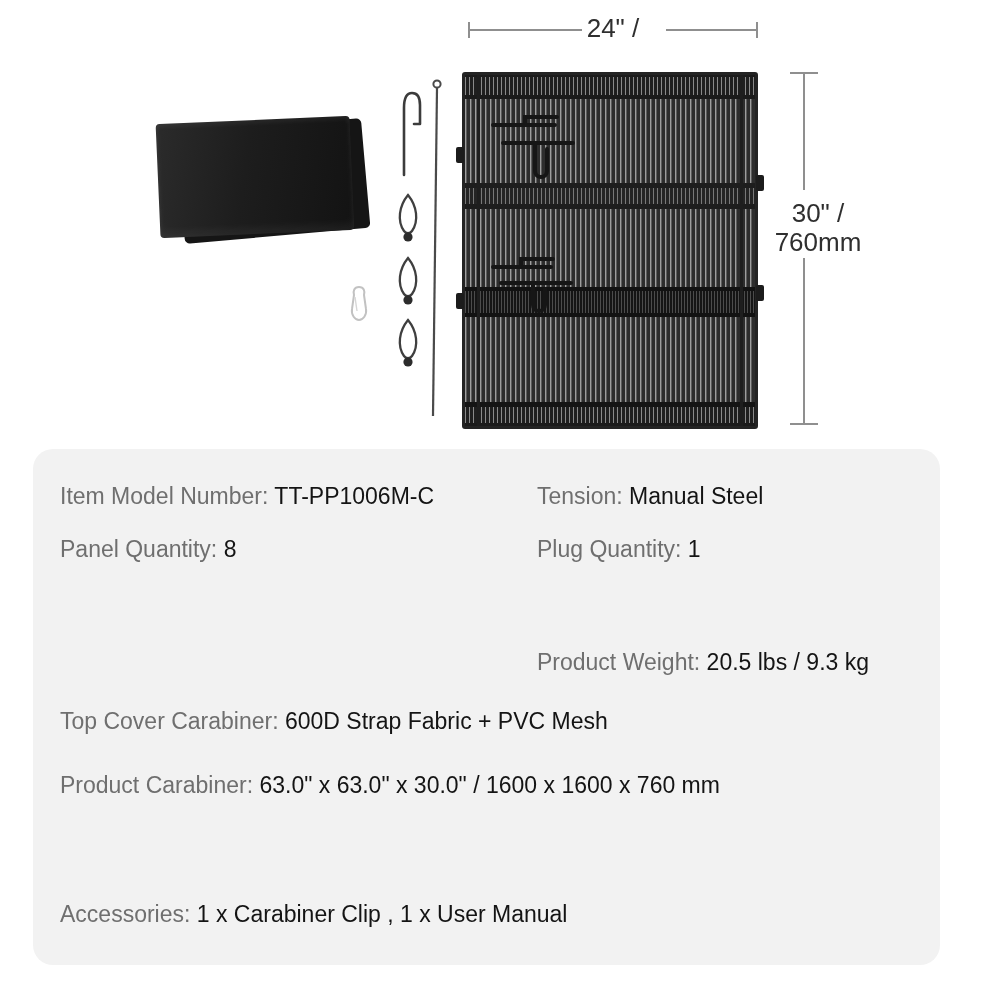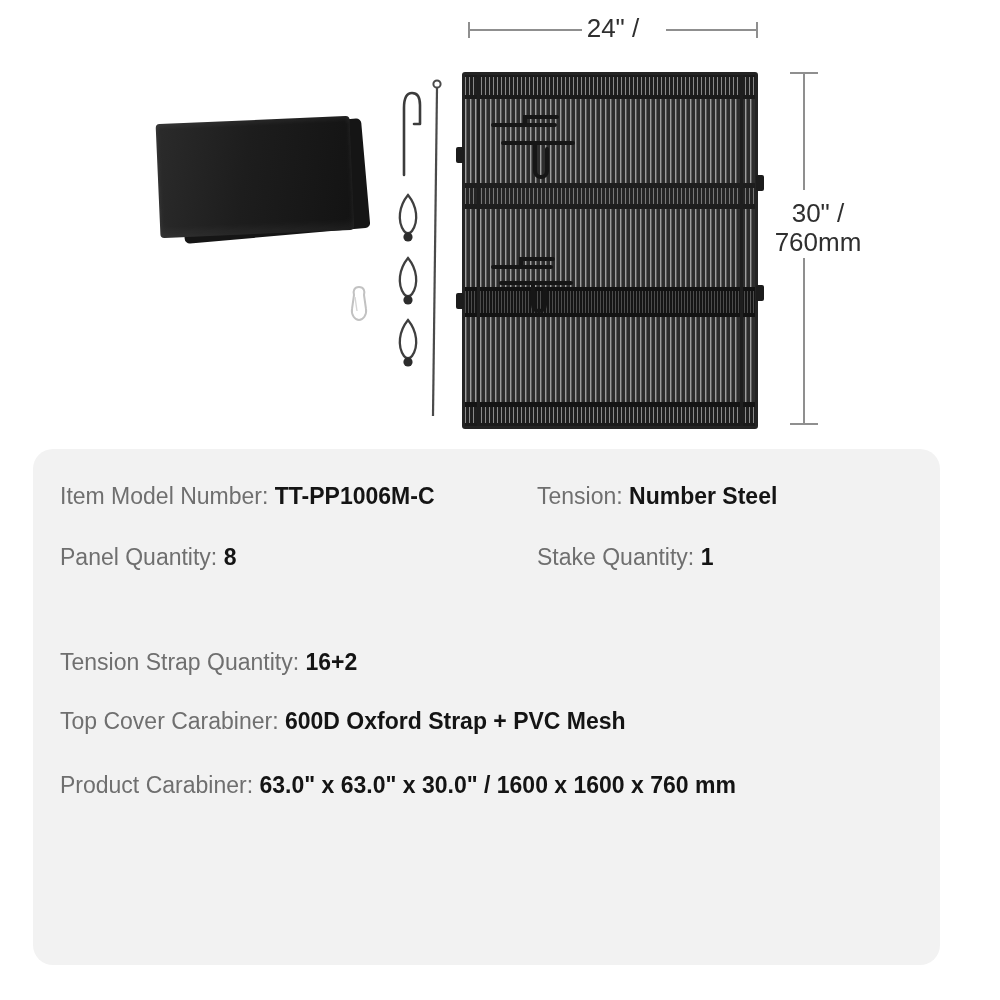--- a/index.html
+++ b/index.html
@@ -58,22 +58,22 @@
   .dim-h .capB{left:0;top:351px;width:28px;height:2px;}
   .dim-h .segT{left:13px;top:2px;width:2px;height:116px;}
   .dim-h .segB{left:13px;top:186px;width:2px;height:165px;}
   .dim-h .lbl{position:absolute;left:-27px;width:110px;top:127px;text-align:center;}
 
   
   .spec{position:absolute;left:33px;top:449px;width:907px;height:516px;
     background:#f2f2f2;border-radius:20px;}
   .spec-row{position:absolute;font-size:23px;line-height:32px;white-space:nowrap;}
   .lab{color:#6f6f6f;text-align:center;}
-  .val{color:#141414;font-weight:bold;text-align:right;}
-  .rowA{top:31px}.rowB{top:92px}.rowC{top:139px}.rowD{top:197px}
+  .val{color:#141414;font-weight:normal;text-align:right;}
+  .rowA{top:31px}.rowB{top:84px}.rowC{top:139px}.rowD{top:197px}
   .rowE{top:256px}.rowF{top:320px}.rowG{top:384px}.rowH{top:449px}
   .colL{left:27px}.colR{left:504px}
 </style>
 </head>
 <body>
 
 <div class="stage">
 
   <div class="fabric">
     <div class="fabric-back"></div>
@@ -146,36 +146,39 @@
       <div>760mm</div>
     </div>
   </div>
 
   <div class="spec">
 
     <div class="spec-row rowA colL">
       <span class="lab">Item Model Number: </span><span class="val">TT-PP1006M-C</span>
     </div>
     <div class="spec-row rowA colR">
-      <span class="lab">Tension: </span><span class="val">Number Steel</span>
+      <span class="lab">Tension: </span><span class="val">Manual Steel</span>
     </div>
 
     <div class="spec-row rowB colL">
       <span class="lab">Panel Quantity: </span><span class="val">8</span>
     </div>
     <div class="spec-row rowB colR">
-      <span class="lab">Stake Quantity: </span><span class="val">1</span>
+      <span class="lab">Plug Quantity: </span><span class="val">1</span>
     </div>
 
 
-    <div class="spec-row rowD colL">
-      <span class="lab">Tension Strap Quantity: </span><span class="val">16+2</span>
+    <div class="spec-row rowD colR">
+      <span class="lab">Product Weight: </span><span class="val">20.5 lbs / 9.3 kg</span>
     </div>
 
     <div class="spec-row rowE colL">
-      <span class="lab">Top Cover Carabiner: </span><span class="val">600D Oxford Strap + PVC Mesh</span>
+      <span class="lab">Top Cover Carabiner: </span><span class="val">600D Strap Fabric + PVC Mesh</span>
     </div>
     <div class="spec-row rowF colL">
       <span class="lab">Product Carabiner: </span><span class="val">63.0" x 63.0" x 30.0" / 1600 x 1600 x 760 mm</span>
+    </div>
+    <div class="spec-row rowH colL">
+      <span class="lab">Accessories: </span><span class="val">1 x Carabiner Clip , 1 x User Manual</span>
     </div>
 
   </div>
 </div>
 
 </body></html>

